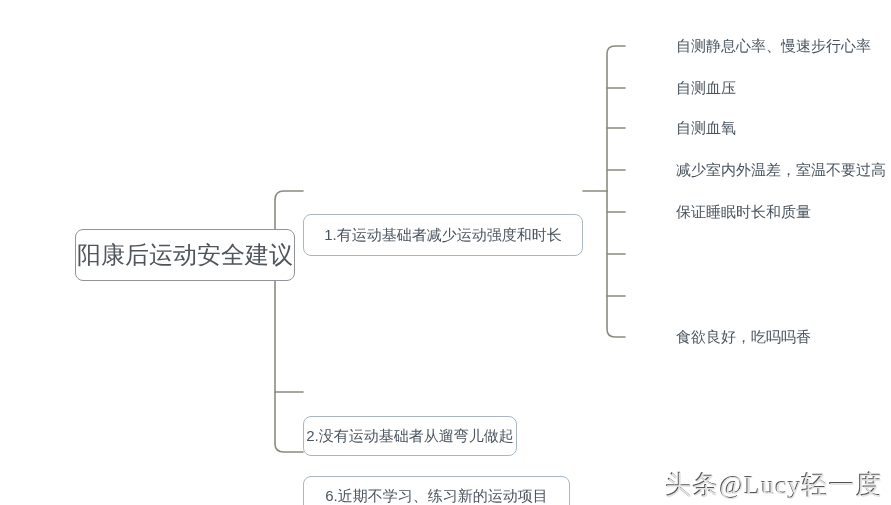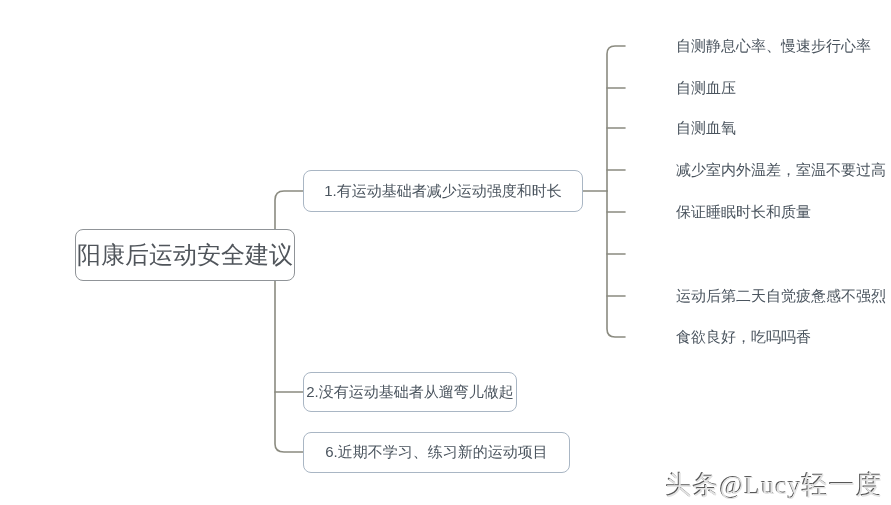--- a/index.html
+++ b/index.html
@@ -37,20 +37,21 @@
   .root-node {
     left: 27px; top: 229px; width: 220px; height: 52px;
     border: 1.6px solid var(--root-border);
     font-size: 24px;
     color: #50555b;
     margin-left: 48px;
   }
   .branch-node {
     border: 1.6px solid var(--branch-border);
     font-size: 15px;
+    margin-top: 44px;
   }
   .branch-1 { left: 303px; top: 170px; width: 280px; height: 42px; }
   .branch-2 { left: 303px; top: 372px; width: 214px; height: 40px; }
   .branch-3 { left: 303px; top: 432px; width: 267px; height: 41px; }
   .leaf {
     position: absolute;
     left: 632px;
     transform: translateY(-50%);
     font-size: 15px;
     color: var(--node-text);
@@ -113,18 +114,17 @@
 
   <div class="node branch-node branch-3">
     <span>6.近期不学习、练习新的运动项目</span>
   </div>
 
   <div class="leaf" style="top:46px">自测静息心率、慢速步行心率</div>
   <div class="leaf" style="top:88px">自测血压</div>
   <div class="leaf" style="top:128px">自测血氧</div>
   <div class="leaf" style="top:170px">减少室内外温差，室温不要过高</div>
   <div class="leaf" style="top:212px">保证睡眠时长和质量</div>
-  <div class="leaf" style="top:296px">运动后第二天自觉疲惫感不强烈</div>
   <div class="leaf" style="top:337px">食欲良好，吃吗吗香</div>
 
   <div class="watermark">头条@Lucy轻一度</div>
 
 </div>
 
 </body></html>

